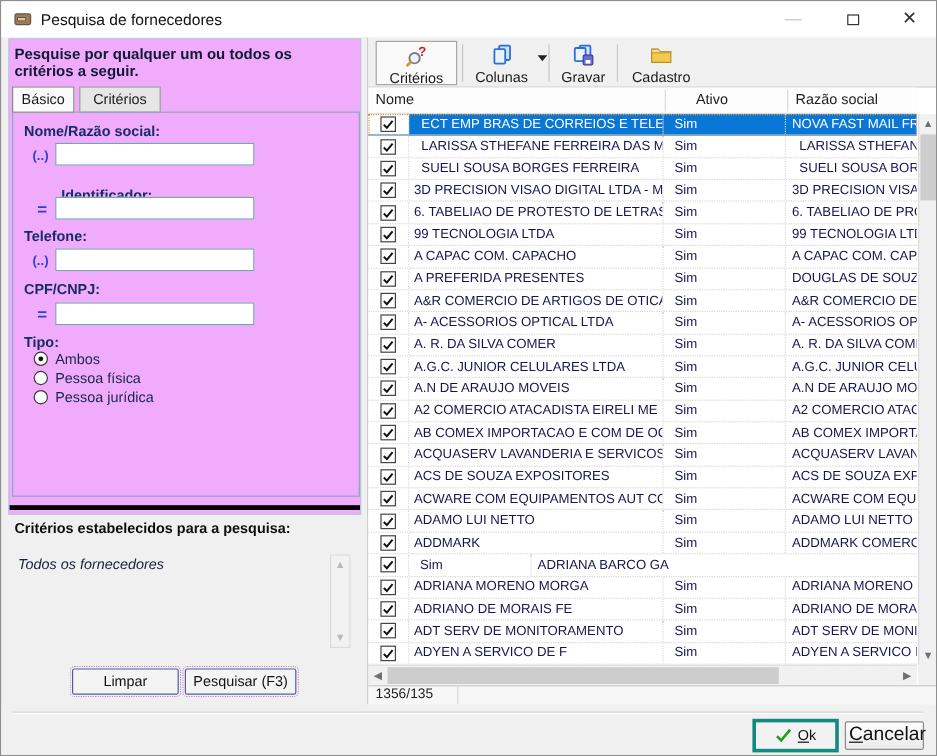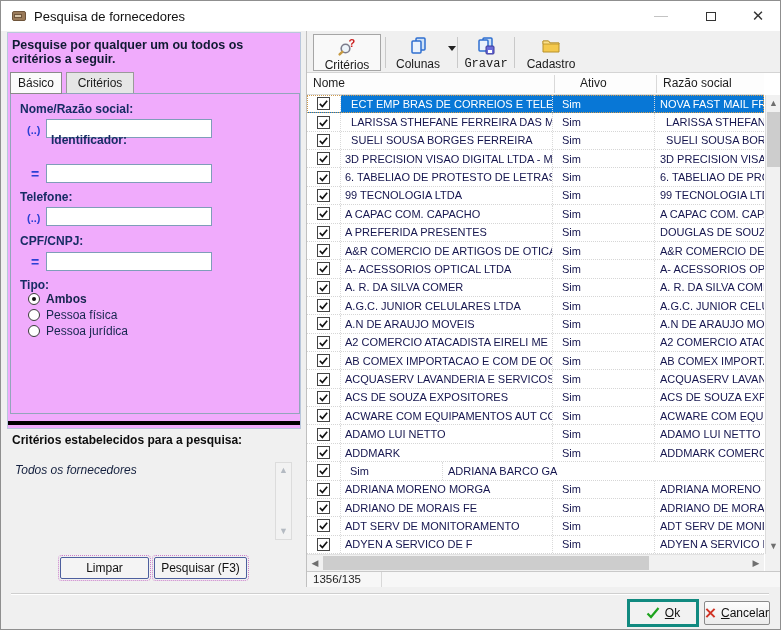--- a/index.html
+++ b/index.html
@@ -27,21 +27,21 @@
   .tab-page { position:absolute; left:2px; top:60px; width:290px; height:321px; border:1px solid #93a5bb; background:transparent; }
 
   .f-label { position:absolute; left:12px; font-size:12px; font-weight:bold; color:#172c64; }
   .f-icon { position:absolute; font-weight:bold; color:#2b3fd4; font-size:11px; }
   .f-icon.eq { font-size:14px; line-height:10px; }
   .f-input { position:absolute; left:38px; width:166px; height:19px; border:1px solid #7f9db9; background:#fff; font-size:12px; padding:0 3px; font-family:"Liberation Sans", sans-serif; }
 
   .radio-row { position:absolute; left:20px; height:14px; font-size:12px; color:#16264e; }
   .radio-dot { display:inline-block; width:12px; height:12px; border:1px solid #3a3a3a; border-radius:50%; background:#fff; vertical-align:-2px; margin-right:6px; position:relative; }
   .radio-dot.on::after { content:""; position:absolute; left:3px; top:3px; width:4px; height:4px; border-radius:50%; background:#111; }
-  .radio-row.bold { font-weight:bold; }
+  .radio-row.bold { font-weight:normal; }
 
   .black-divider { position:absolute; left:0px; top:388px; width:292px; height:4px; background:#000; }
   .crit-header { position:absolute; left:4px; top:400px; font-size:12px; font-weight:bold; color:#0d0d0d; }
   .crit-text { position:absolute; left:7px; top:430px; font-size:12px; font-style:italic; color:#14203e; }
   .crit-scroll { position:absolute; left:267px; top:429px; width:17px; height:78px; background:#f2f2f2; border:1px solid #dcdcdc; }
   .crit-scroll .arr { position:absolute; left:0; width:15px; height:15px; text-align:center; font-size:9px; color:#b4bac2; line-height:15px; }
   .crit-scroll .arr.up { top:0; }
   .crit-scroll .arr.dn { bottom:0; }
 
   .lp-btn { position:absolute; top:524px; height:22px; background:#f4f4f4; border:1px solid #4d5f9e; border-radius:2px;
@@ -87,21 +87,21 @@
   .hscroll .thumb { position:absolute; left:16px; top:1px; width:326px; height:14px; background:#cdcdcd; }
   .corner { position:absolute; left:458px; top:523px; width:16px; height:17px; background:#f1f1f1; }
 
   .statusbar { position:absolute; left:0; top:540px; width:474px; height:16px; background:#f7f7f7; border-top:1px solid #c9c9c9; font-size:11.5px; color:#222; }
   .statusbar .pane1 { position:absolute; left:0; top:0; width:75px; height:100%; border-right:1px solid #d8d8d8; padding:1px 0 0 6px; }
 
   
   .footer { position:absolute; left:0; top:586px; width:100%; height:44px; background:#f0f0f0; }
   .groove { position:absolute; left:10px; top:6px; width:758px; height:2px; border-top:1px solid #cfcfcf; border-bottom:1px solid #ffffff; }
   .ok-wrap { position:absolute; left:626px; top:12px; width:72px; height:28px; border:3px solid #118a80; background:#f2f2f2; display:flex; align-items:center; justify-content:center; gap:5px; font-size:12px; color:#111; }
-  .cancel-btn { position:absolute; left:703px; top:14px; width:66px; height:24px; background:linear-gradient(#fdfdfd,#ebebeb); border:1px solid #8a8a8a; border-radius:2px; display:flex; align-items:center; justify-content:center; gap:5px; font-size:12px; color:#111; }
+  .cancel-btn { position:absolute; left:703px; top:14px; width:66px; height:24px; background:linear-gradient(#fdfdfd,#ebebeb); border:1px solid #8a8a8a; border-radius:2px; display:flex; align-items:center; justify-content:center; gap:5px; font-size:16px; color:#111; }
   .accel { display:inline-block;text-align:center; }
   .accel::first-letter { text-decoration:underline; }
 </style>
 </head>
 <body>
 
 <div class="window">
 
   <div class="titlebar">
     <span class="app-icon">
@@ -118,21 +118,21 @@
     <div class="lp-header">Pesquise por qualquer um ou todos os critérios a seguir.</div>
 
     <div class="tab active">Básico</div>
     <div class="tab inactive">Critérios</div>
     <div class="tab-page"></div>
 
     <div class="f-label" style="top:69px;">Nome/Razão social:</div>
     <span class="f-icon" style="left:19px; top:91px;">(..)</span>
     <input class="f-input" style="top: 86px;">
 
-    <div class="f-label" style="top:100px;padding-left:31px;">Identificador:</div>
+    <div class="f-label" style="top:123px;padding-left:31px;">Identificador:</div>
     <span class="f-icon eq" style="left:23px; top:136px;">=</span>
     <input class="f-input" style="top: 131px;">
 
     <div class="f-label" style="top:157px;">Telefone:</div>
     <span class="f-icon" style="left:19px; top:179px;">(..)</span>
     <input class="f-input" style="top: 174px;">
 
     <div class="f-label" style="top:201px;">CPF/CNPJ:</div>
     <span class="f-icon eq" style="left:23px; top:224px;">=</span>
     <input class="f-input" style="top: 219px;">
@@ -168,21 +168,21 @@
       <div class="tool-sep" style="left:78px;"></div>
       <div class="tool-btn" style="left:82px; width:58px;">
         <svg class="ticon" width="20" height="20" viewBox="0 0 20 20">
           <rect x="8" y="2" width="9" height="12" rx="1" fill="#cfe2f7" stroke="#2f6fd0" stroke-width="1.5"></rect>
           <rect x="4" y="5" width="9" height="12" rx="1" fill="#eaf2fc" stroke="#2f6fd0" stroke-width="1.5"></rect>
         </svg>
         <span>Colunas</span>
       </div>
       <div class="dd-arrow" style="left:141px;"></div>
       <div class="tool-sep" style="left:150px;"></div>
-      <div class="tool-btn" style="left:154px; width:50px;font-family:Liberation Mono, monospace;">
+      <div class="tool-btn" style="left:154px; width:50px;">
         <svg class="ticon" width="20" height="20" viewBox="0 0 20 20">
           <rect x="7" y="2" width="9" height="11" rx="1" fill="#cfe2f7" stroke="#2f6fd0" stroke-width="1.5"></rect>
           <rect x="3" y="4" width="9" height="11" rx="1" fill="#eaf2fc" stroke="#2f6fd0" stroke-width="1.5"></rect>
           <rect x="10" y="10" width="8" height="8" rx="1" fill="#6b6bd8" stroke="#3b3b9a" stroke-width="1"></rect>
           <rect x="12" y="14" width="4" height="3" fill="#fff"></rect>
         </svg>
         <span>Gravar</span>
       </div>
       <div class="tool-sep" style="left:207px;"></div>
       <div class="tool-btn" style="left:211px; width:66px;">

